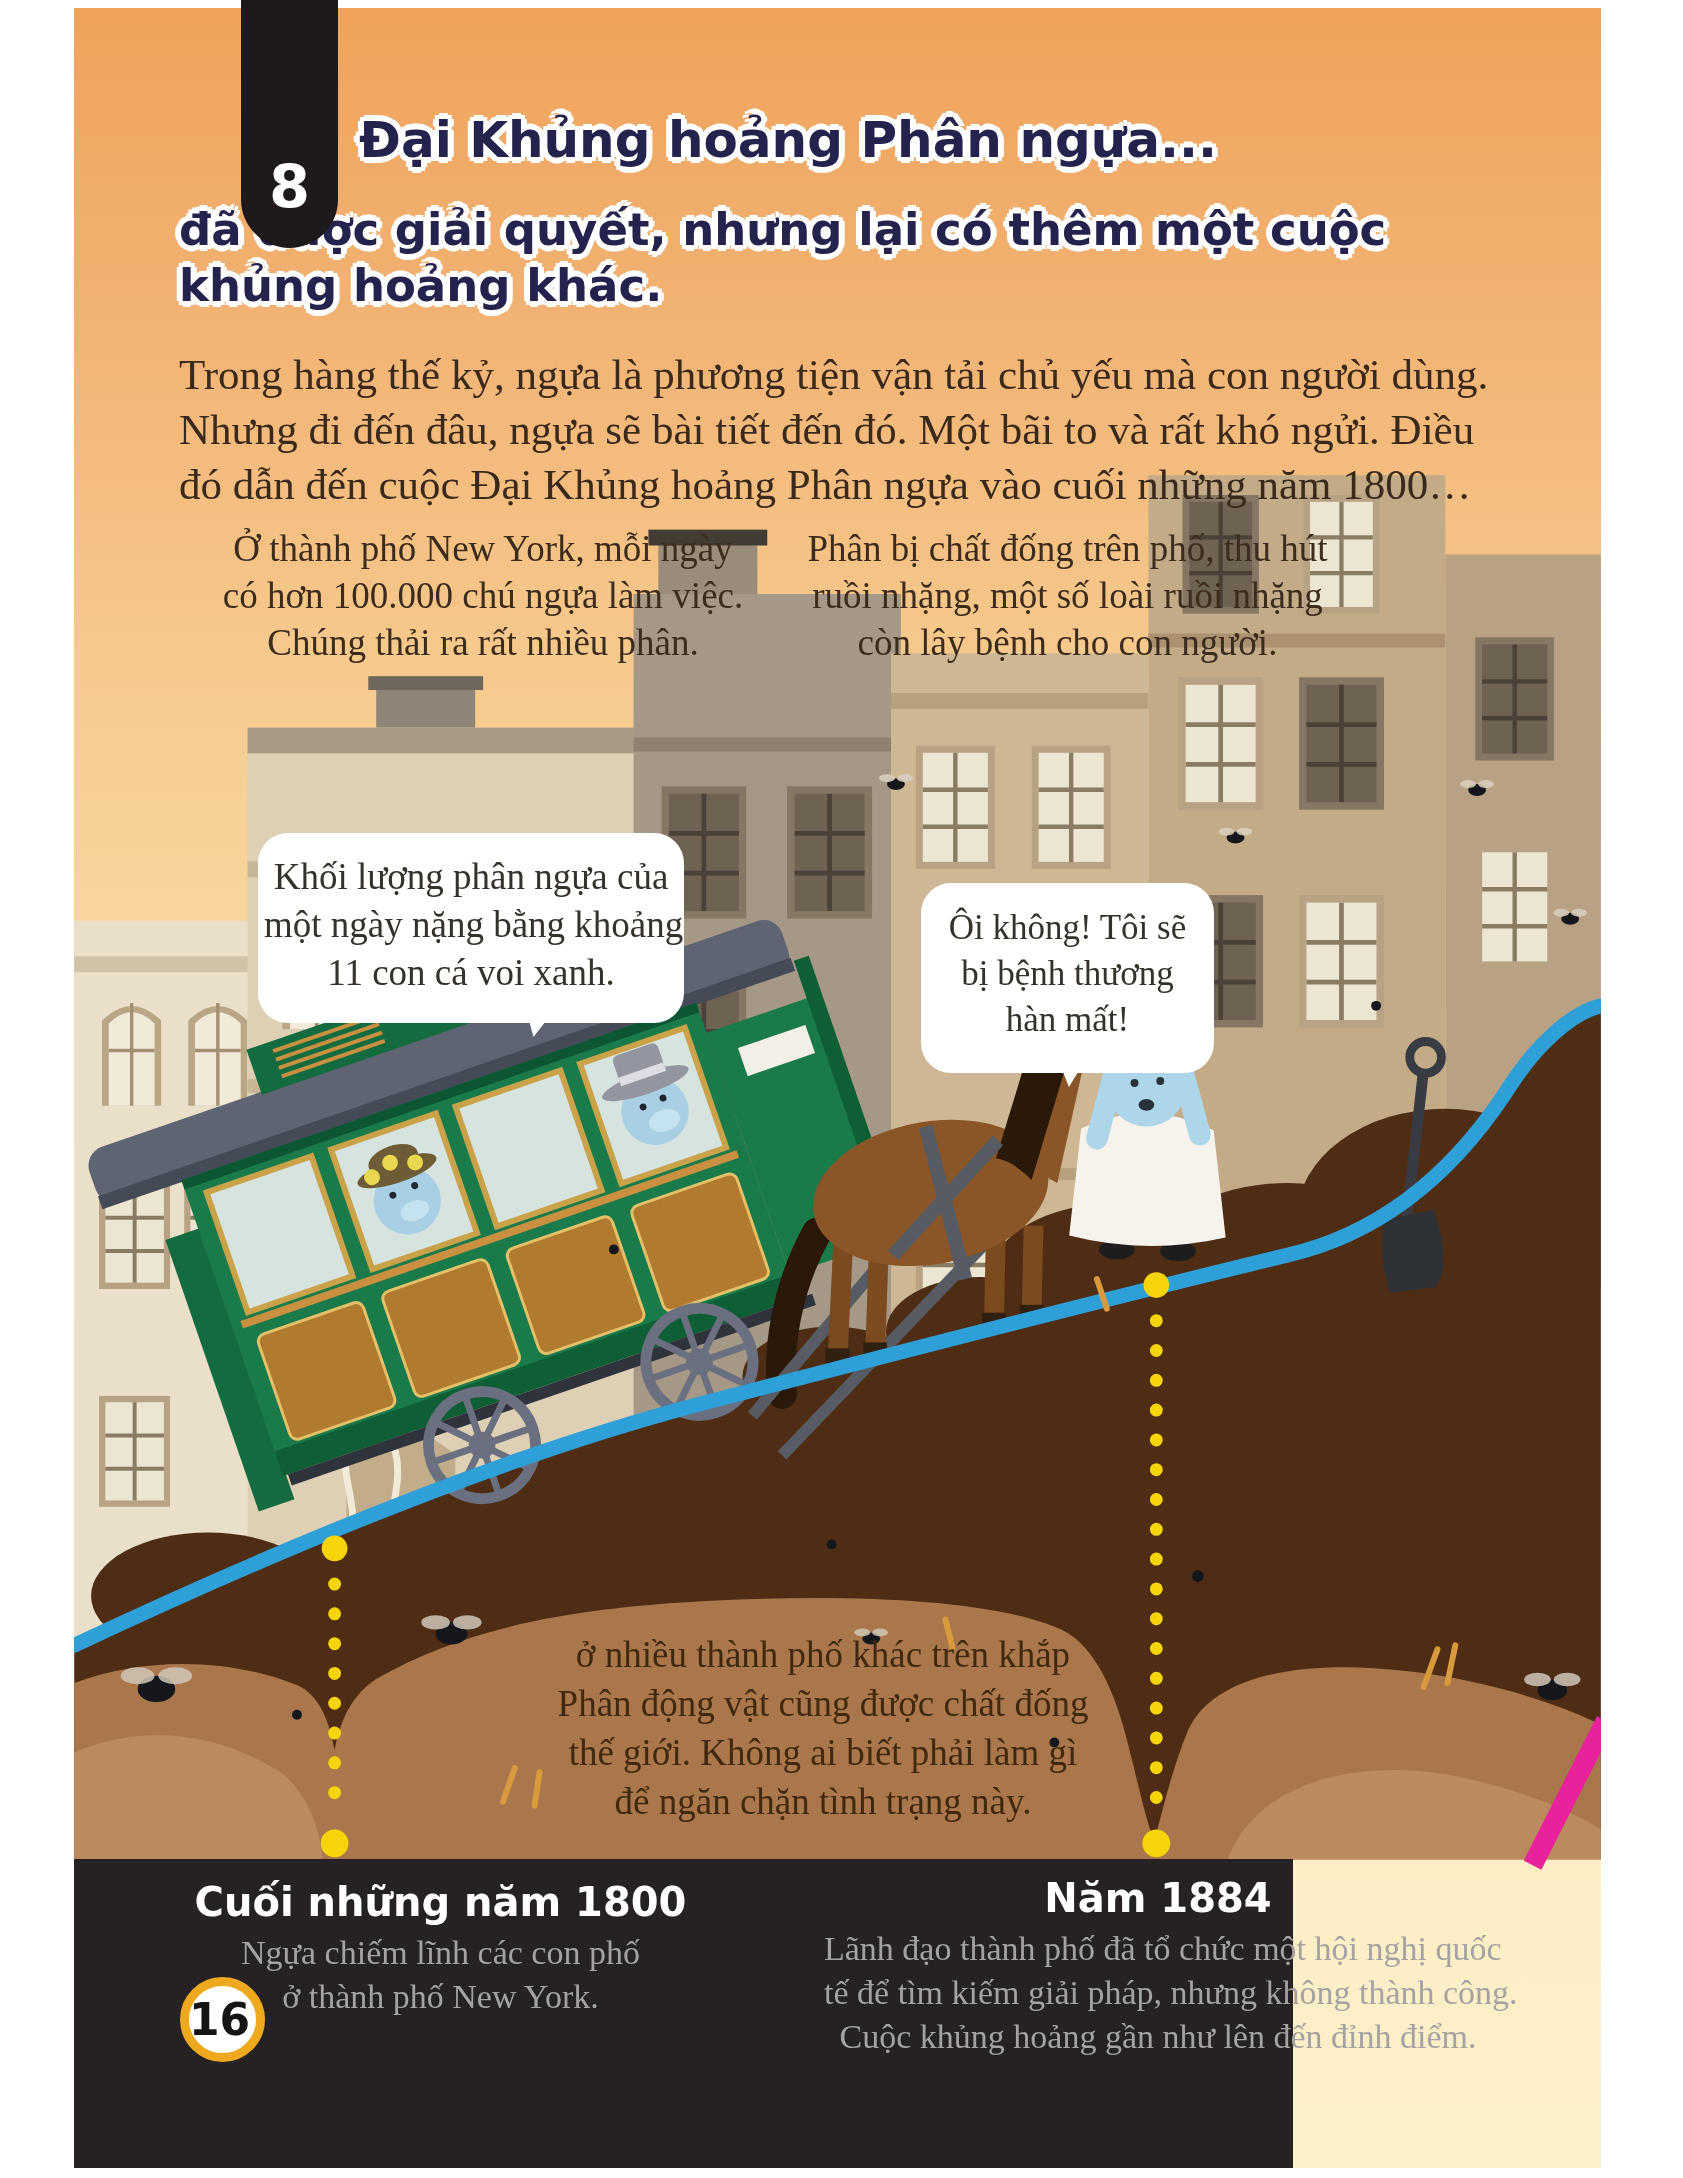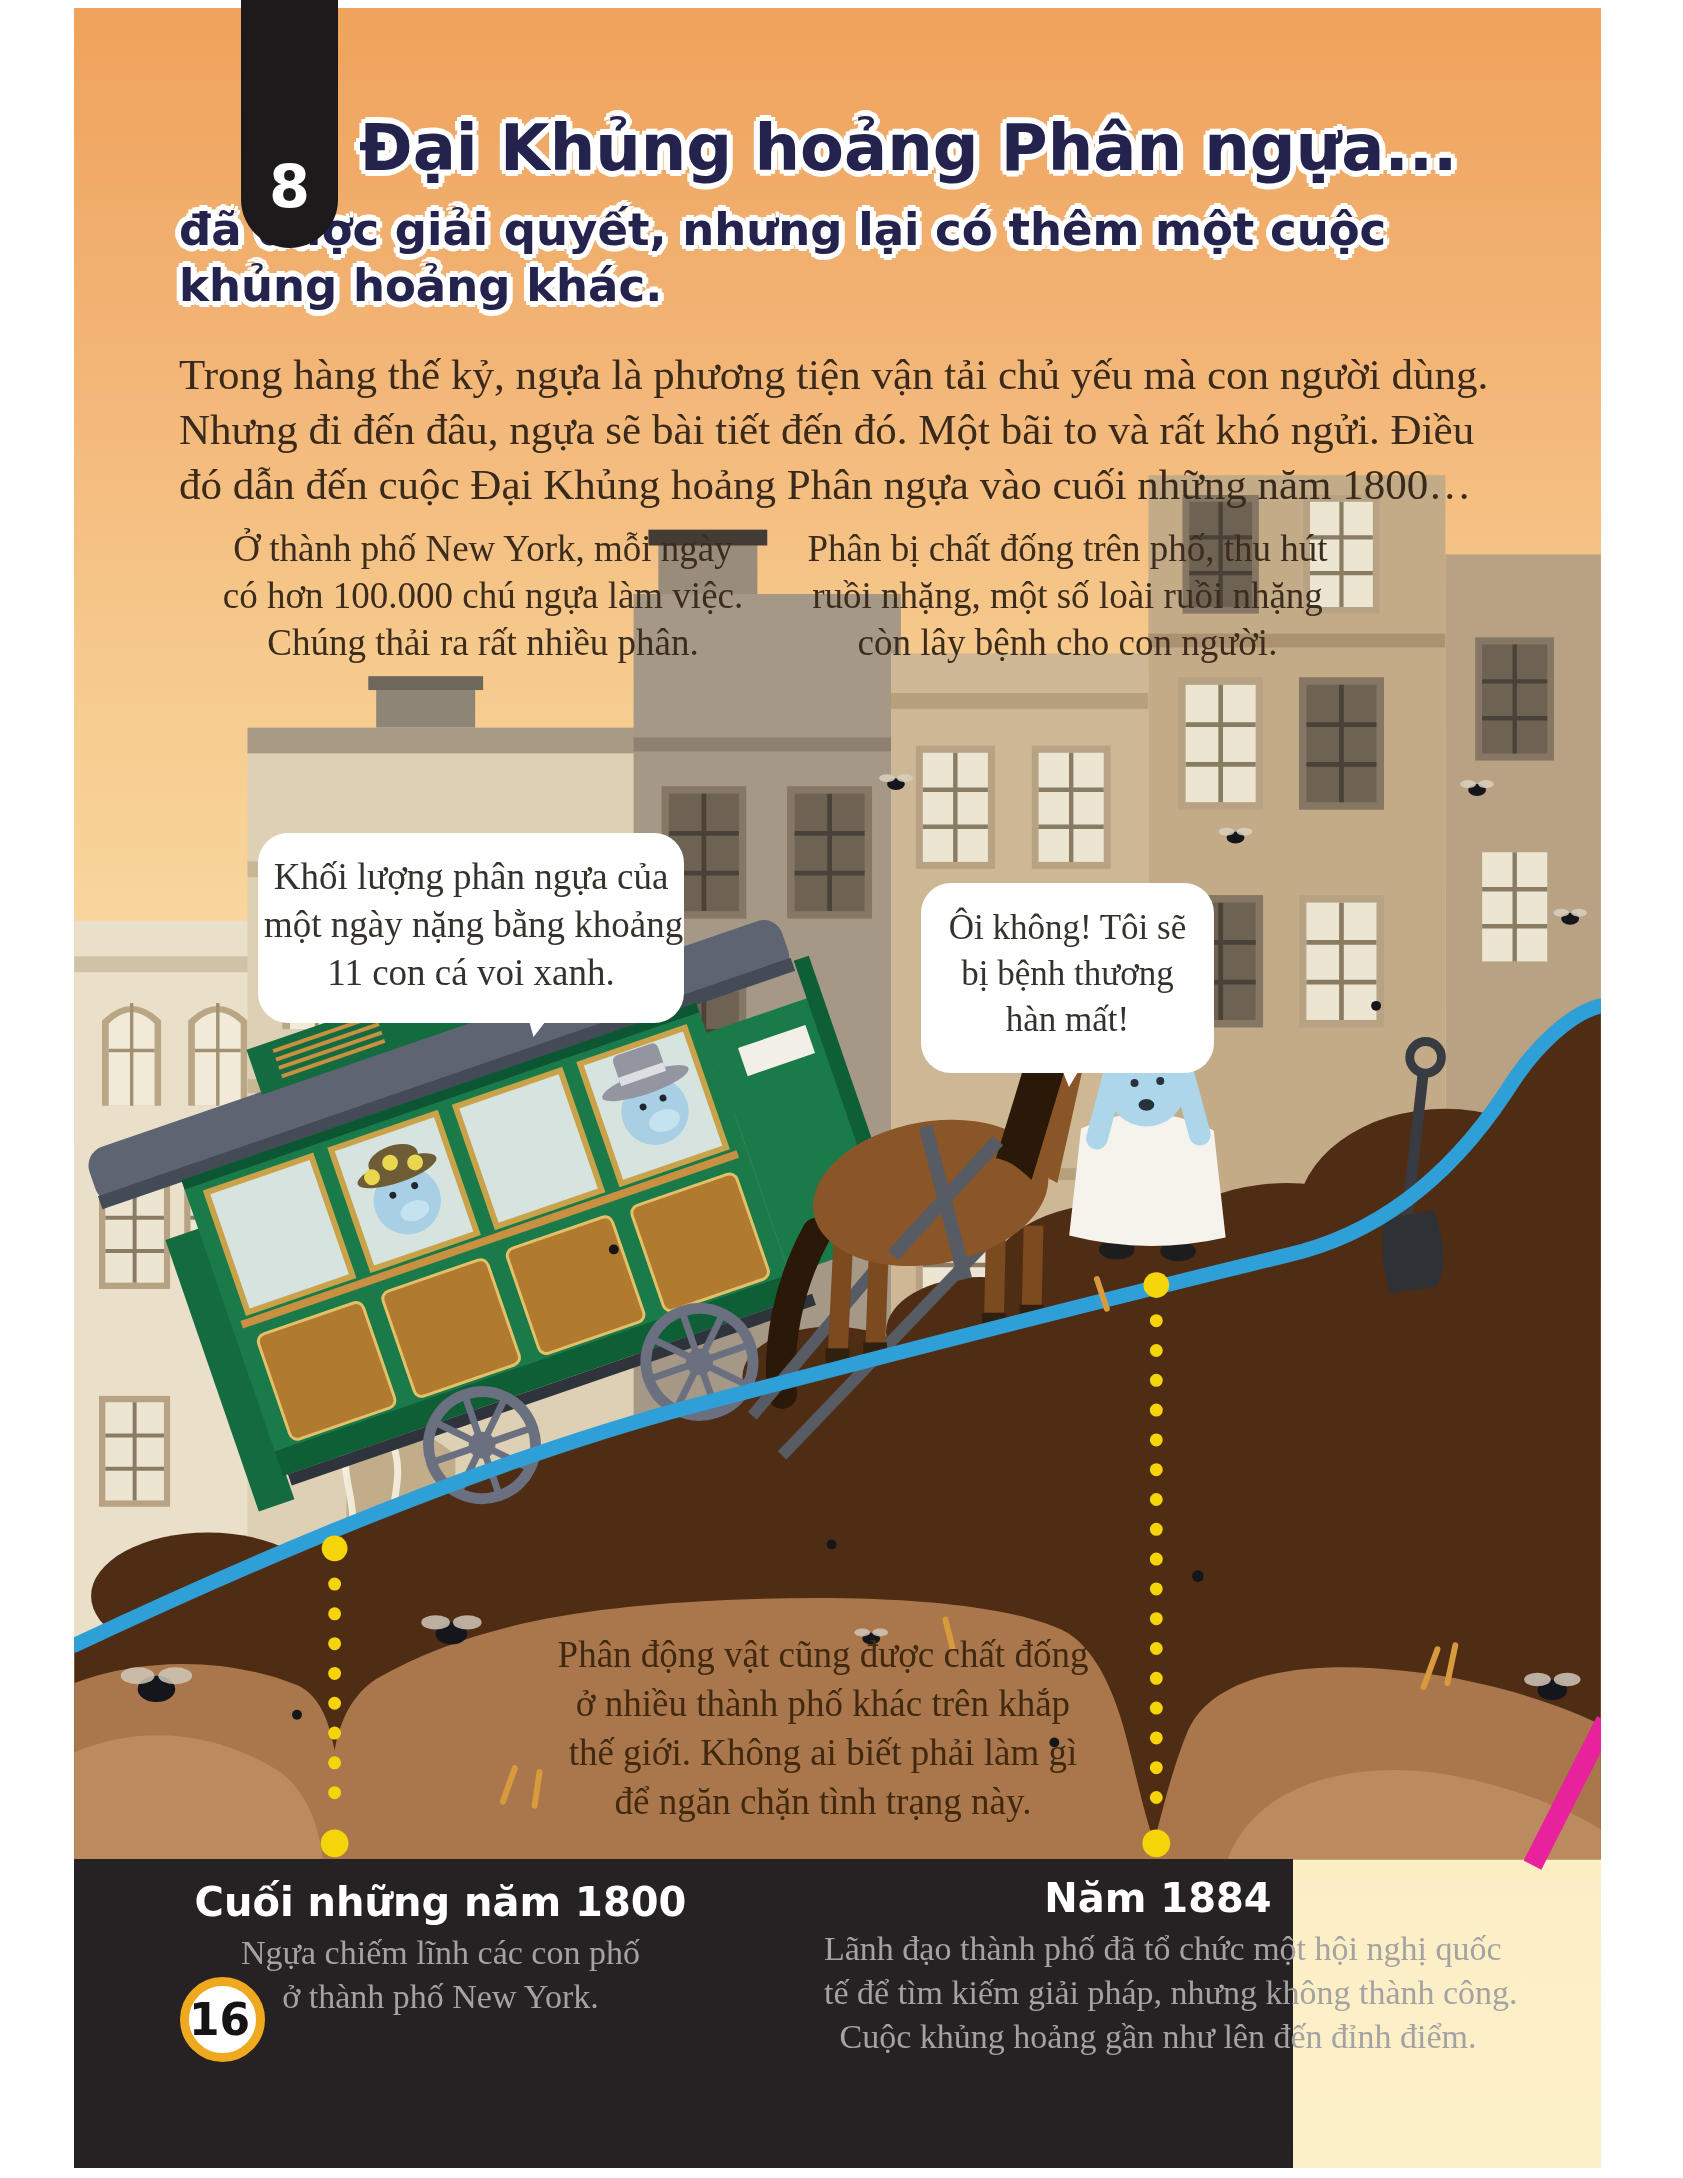--- a/index.html
+++ b/index.html
@@ -9,21 +9,21 @@
        background:linear-gradient(180deg,#efa35b 0%,#f2b273 14%,#f6c98c 30%,#f9dca4 48%,#fbe9bb 66%,#fdf1ca 100%);}
   .illustration{position:absolute;left:-74px;top:-8px;width:1683px;height:2178px;}
 
   .chapter-tab{position:absolute;left:241px;top:0;width:97px;height:248px;background:#1e1a1b;
        border-radius:0 0 49px 49px;z-index:6;display:flex;align-items:flex-end;justify-content:center;
        padding-bottom:32px;box-sizing:border-box;}
   .chapter-tab span{font-size:59px;font-weight:bold;color:#ffffff;line-height:1;}
 
   .outline-w{text-shadow:-6px 0 0 #fff,6px 0 0 #fff,0 -6px 0 #fff,0 6px 0 #fff,
       -4px -4px 0 #fff,4px -4px 0 #fff,-4px 4px 0 #fff,4px 4px 0 #fff;}
-  .title{position:absolute;left:285px;top:103px;font-size:64px;font-weight:800;color:#23234e;
+  .title{position:absolute;left:285px;top:103px;font-size:50px;font-weight:800;color:#23234e;
       letter-spacing:0px;white-space:nowrap;z-index:5;}
   .subtitle{position:absolute;left:105px;top:194px;z-index:5;}
   .subtitle div{font-size:45px;font-weight:800;color:#23234e;line-height:56px;white-space:nowrap;}
 
   .serif{font-family:"Liberation Serif","DejaVu Serif",serif;}
   .intro{position:absolute;left:105px;top:339px;z-index:5;}
   .intro div{font-size:43px;color:#3a2a1b;line-height:55px;white-space:nowrap;}
 
   .col{position:absolute;top:517px;text-align:center;z-index:5;}
   .col div{font-size:37px;color:#3c2c1d;line-height:47px;white-space:nowrap;}
@@ -416,22 +416,22 @@
       <div>một ngày nặng bằng khoảng</div>
       <div>11 con cá voi xanh.</div>
     </div>
     <div class="bubble bubble-man serif">
       <div>Ôi không! Tôi sẽ</div>
       <div>bị bệnh thương</div>
       <div>hàn mất!</div>
     </div>
 
     <div class="manure-note serif">
+      <div>ở nhiều thành phố khác trên khắp</div>
       <div>Phân động vật cũng được chất đống</div>
-      <div>ở nhiều thành phố khác trên khắp</div>
       <div>thế giới. Không ai biết phải làm gì</div>
       <div>để ngăn chặn tình trạng này.</div>
     </div>
 
     <div class="band">
       <div class="tl-entry tl-left">
         <div class="tl-heading">Cuối những năm 1800</div>
         <div class="tl-body serif">
           <div>Ngựa chiếm lĩnh các con phố</div>
           <div>ở thành phố New York.</div>

